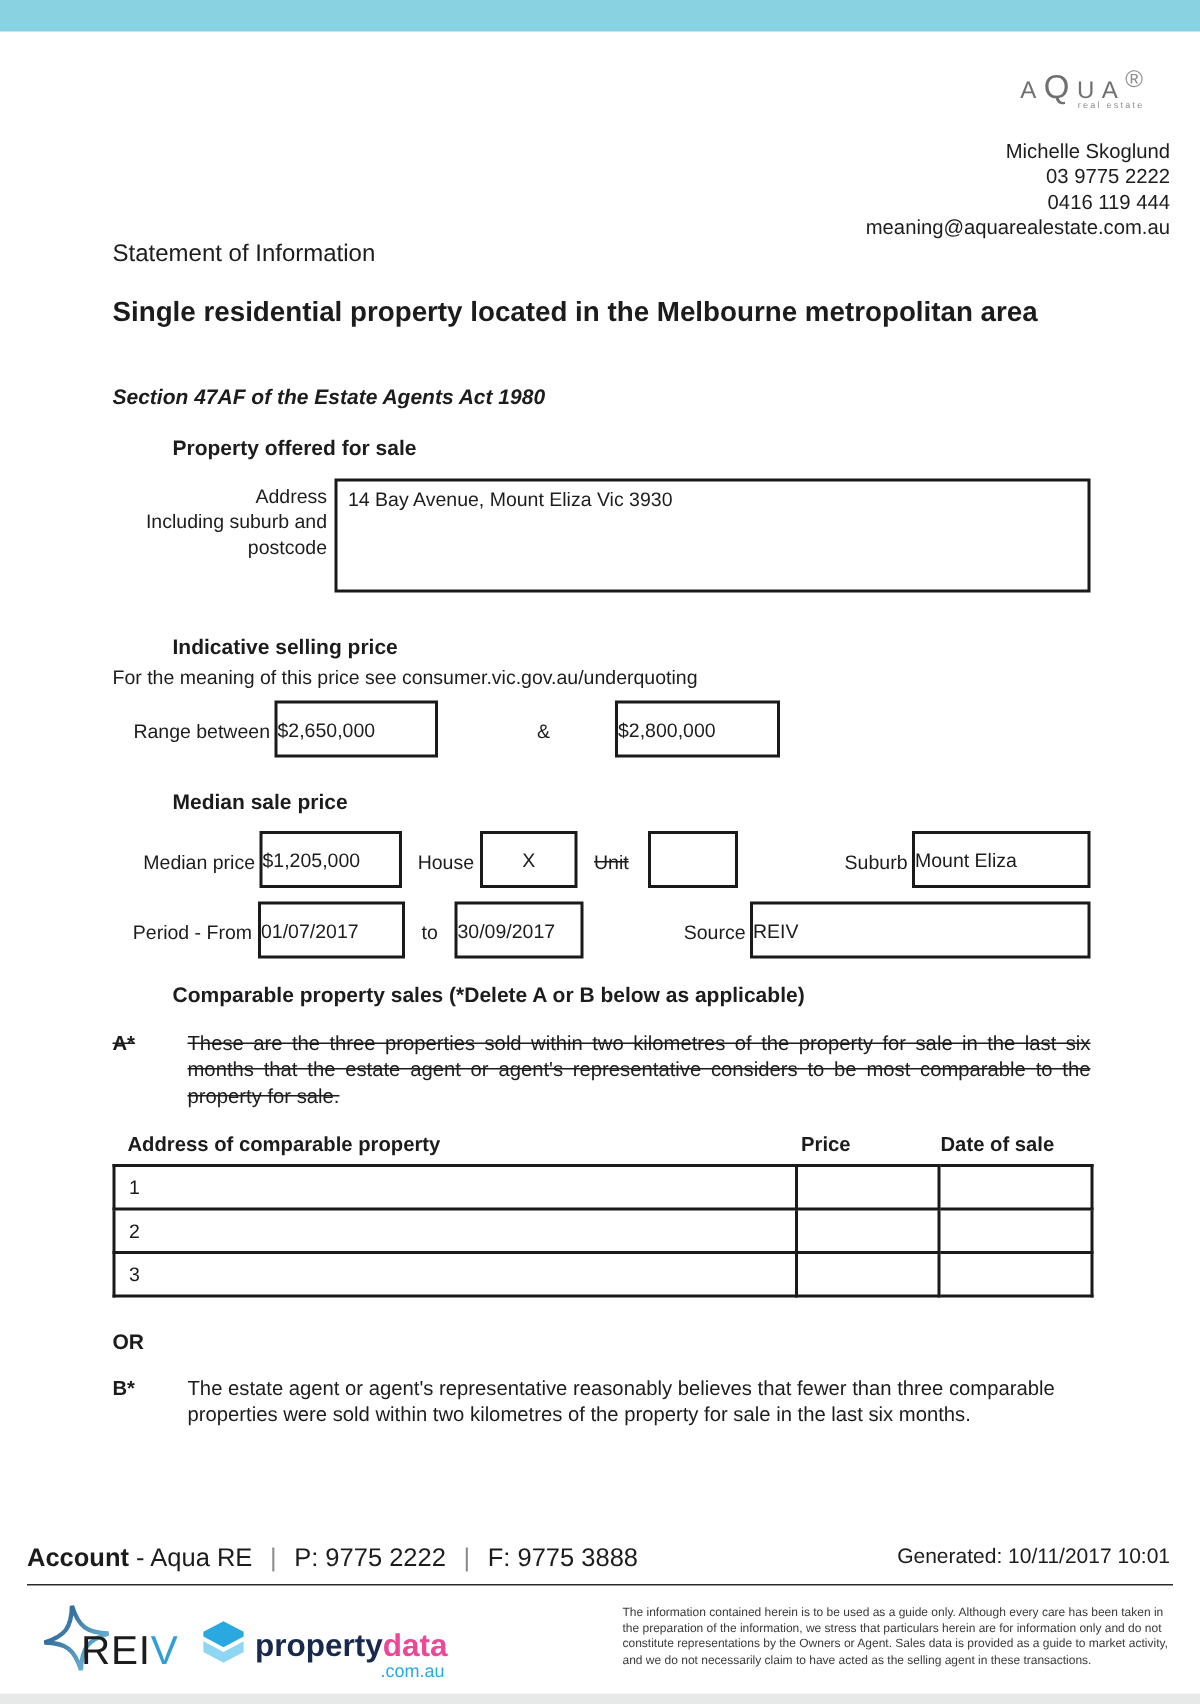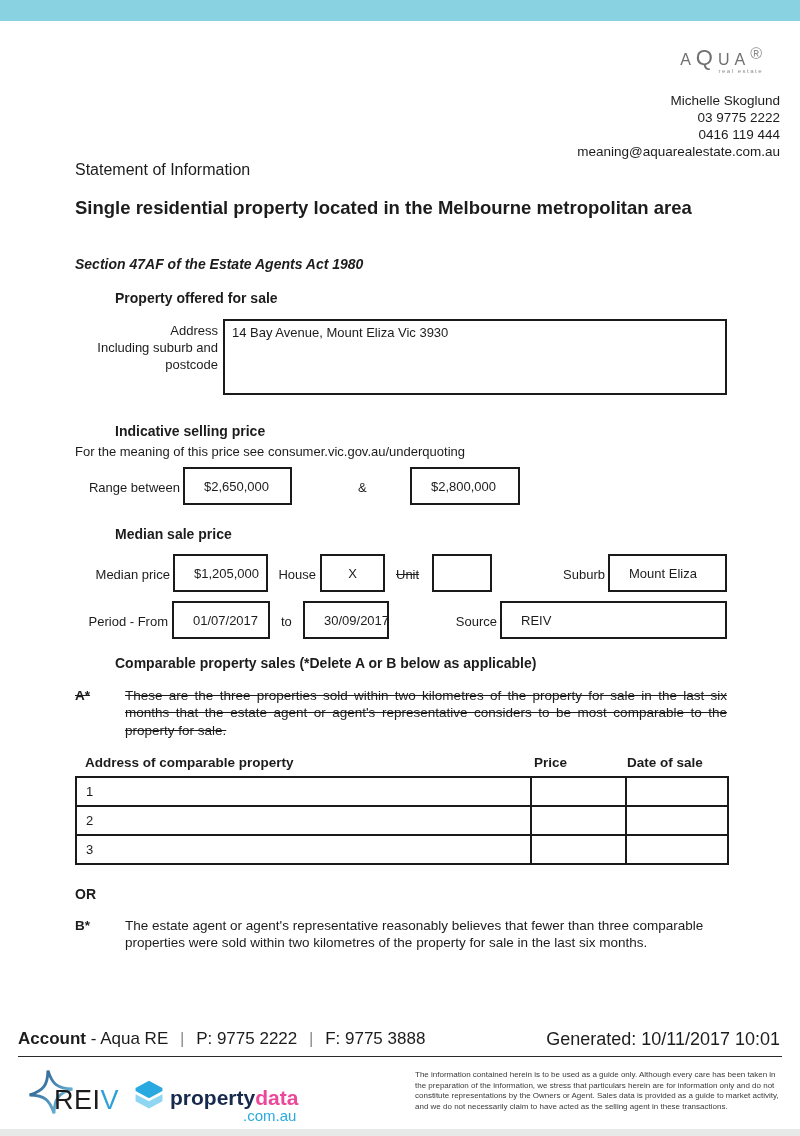--- a/index.html
+++ b/index.html
@@ -28,41 +28,41 @@
 
   .doc-type { left:75px; top:161px; font-size:16px; }
   .main-title { left:75px; top:196px; width:655px; font-size:18.5px; font-weight:bold; line-height:23.5px; }
   .section-ref { left:75px; top:256px; width:652px; text-align:left; font-size:14px; font-weight:bold;font-style:italic; }
 
   .h14 { font-size:14px; font-weight:bold;padding-left:40px; }
   .t13 { font-size:13px; }
 
   .box { position:absolute; border:2px solid #1a1a1a; background:#fff; }
   .box-val { font-size:13px; padding:4px 7px; }
-  .box-val-c { font-size:13px; display:flex; align-items:center; padding-left:19px; height:100%; }
+  .box-val-c { font-size:13px; display:flex; align-items:center; padding-left:0; height:100%; }
   .box-val-x { font-size:13px; display:flex; align-items:center; justify-content:center; height:100%; }
 
   .addr-label { left:40px; top:322px; width:178px; text-align:right; font-size:13px; line-height:17px; }
 
   .cmp-table { position:absolute; left:75px; top:776px; width:652px; border-collapse:collapse; table-layout:fixed; }
   .cmp-table td { border:2px solid #1a1a1a; height:29px; font-size:13px; padding-left:9px; background:#fff; }
 
   .para { font-size:13.5px; line-height:17.3px; }
 
   .footer-line { left:18px; top:1029px; font-size:17px; }
   .footer-line .pipe { color:#8c8c8c; margin:0 7px; }
-  .generated { right:20px; top:1029px; font-size:18px; }
+  .generated { right:20px; top:1029px; font-size:14px; }
   .hr { left:18px; top:1056px; width:764px; height:1px; background:#2a2a2a; }
 
   .reiv-text { left:54px; top:1085px; font-size:27px; letter-spacing:0.5px; }
   .reiv-text .v { color:#2f9fd8; }
   .pd-text { left:170px; top:1086px; }
   .pd-text .w1 { font-size:21px; font-weight:bold; color:#172a4d; }
   .pd-text .w2 { font-size:21px; font-weight:bold; color:#ec4899; }
-  .pd-suffix { font-size:15px; color:#29abe2; text-align:right; margin-top:-3px; padding-right:2px; }
+  .pd-suffix { font-size:12px; color:#29abe2; text-align:right; margin-top:-3px; padding-right:2px; }
 
   .disclaimer { left:415px; top:1070px; width:372px; font-size:8px; line-height:10.5px; color:#3a3a3a; }
 </style>
 </head>
 <body>
 
 <div class="page">
 
   <div class="abs top-band"></div>
 

